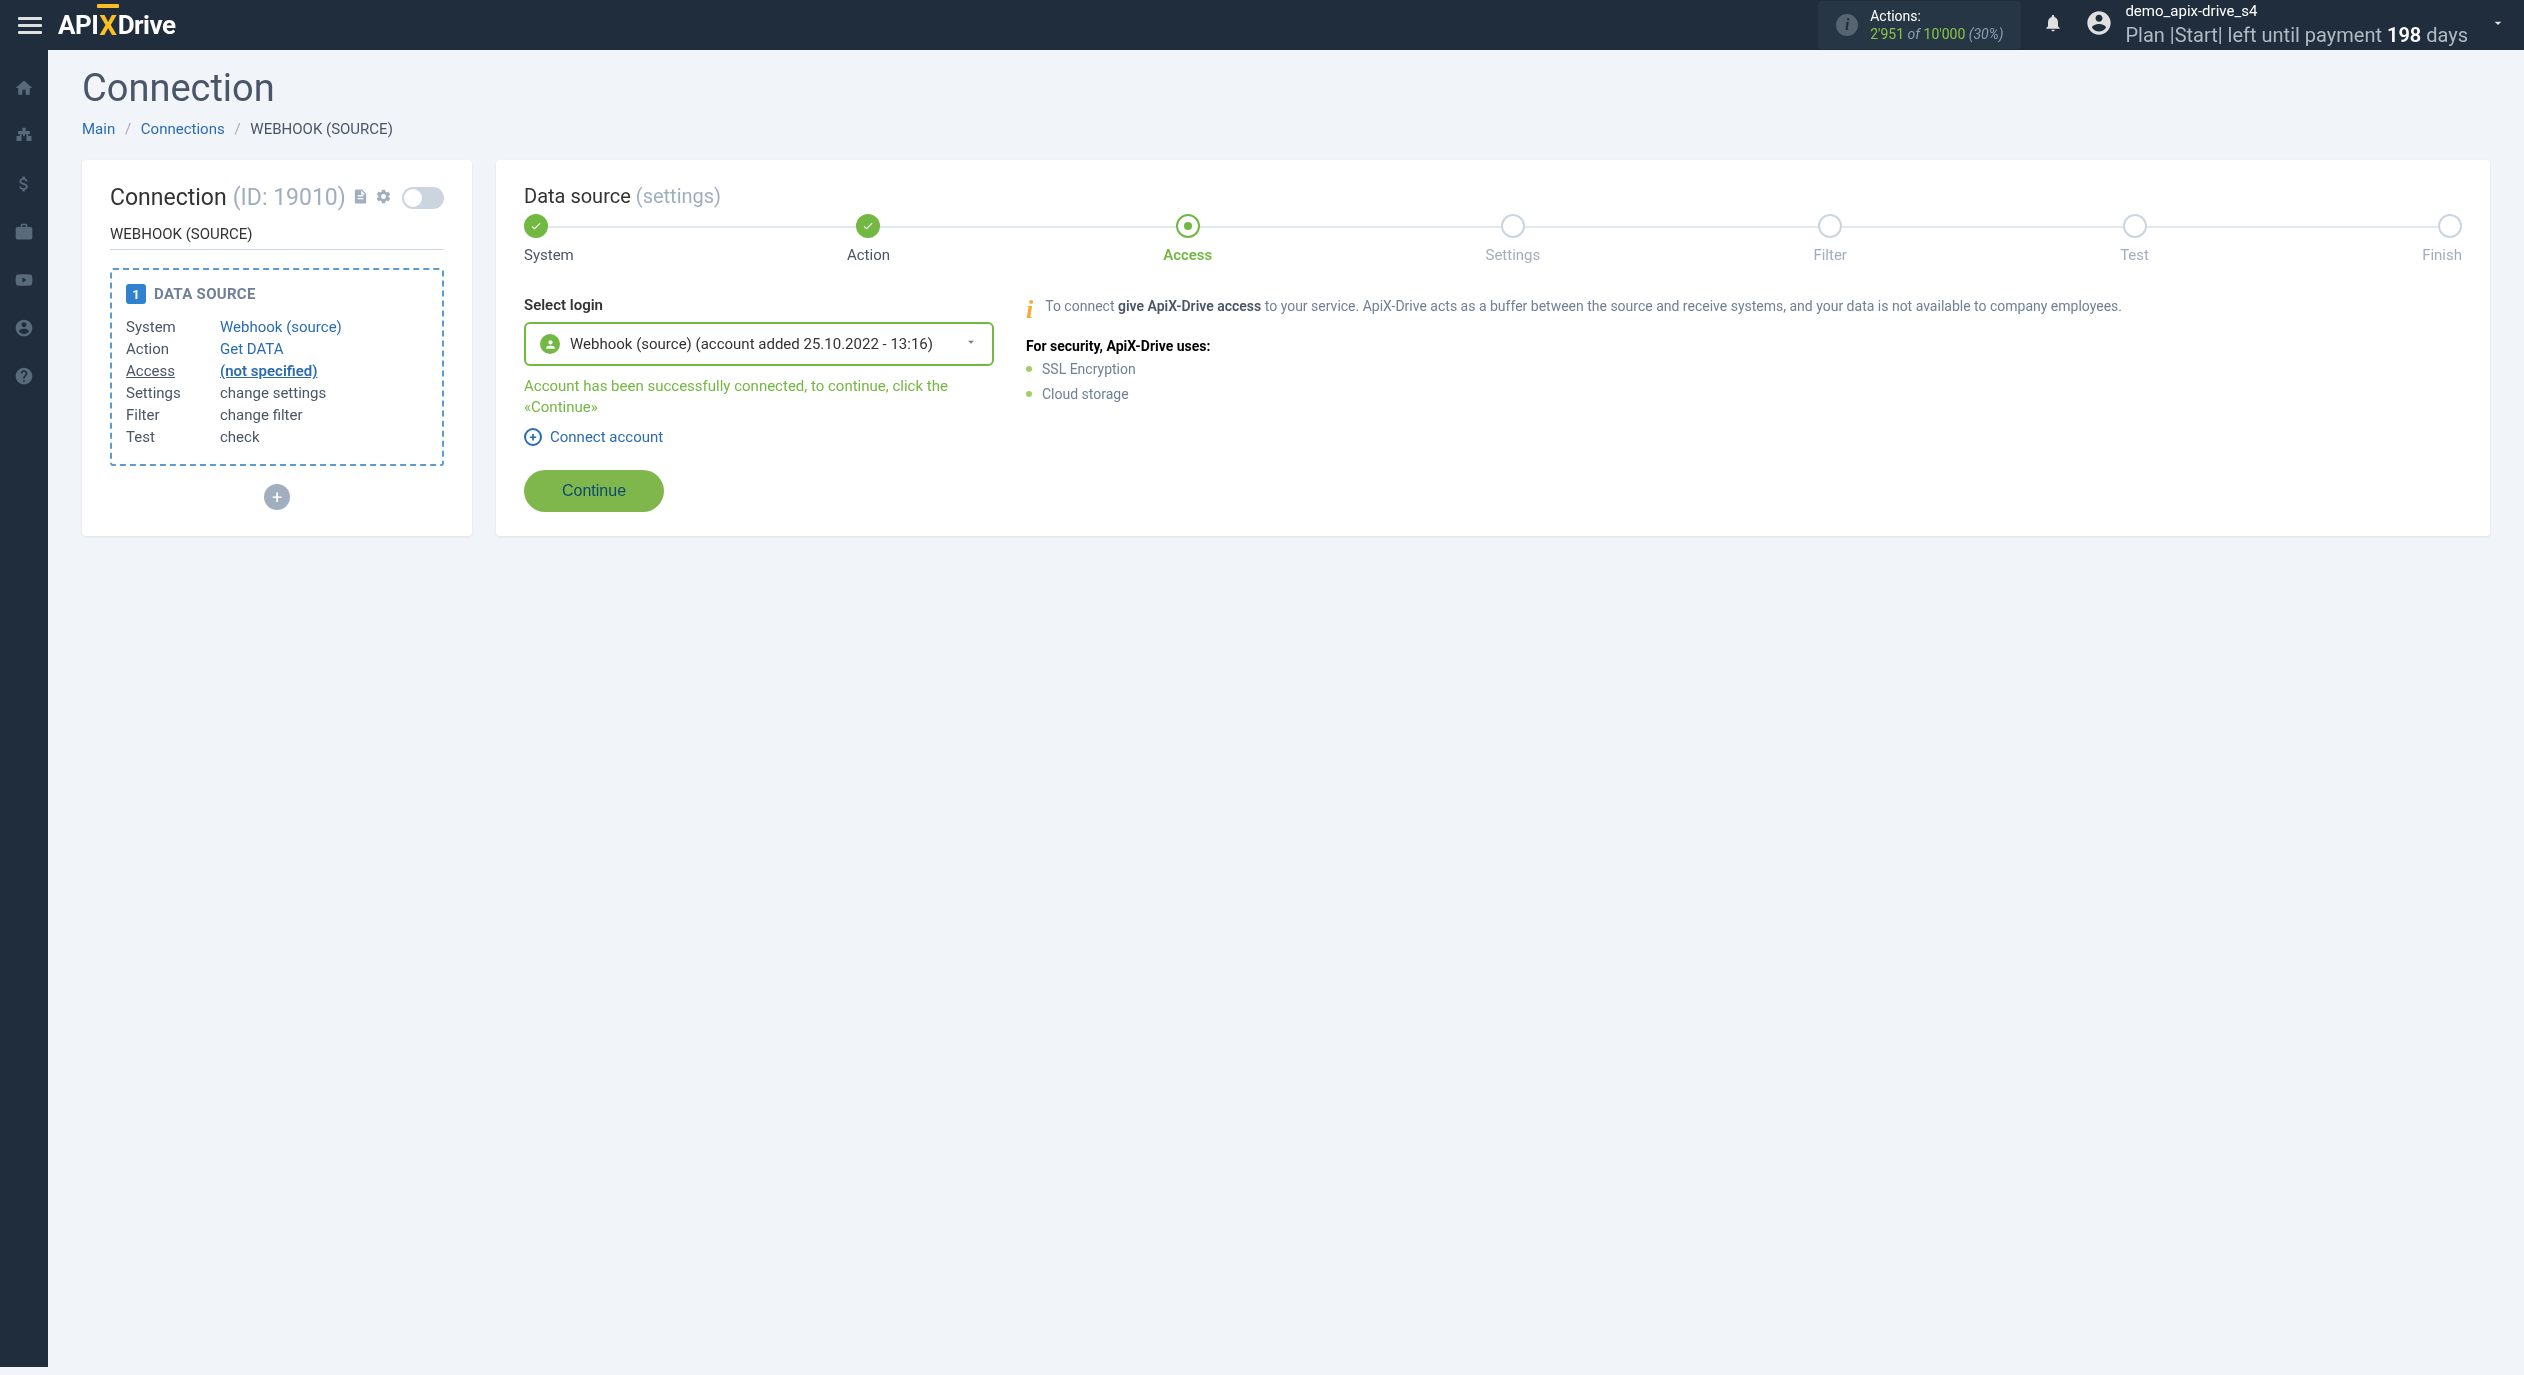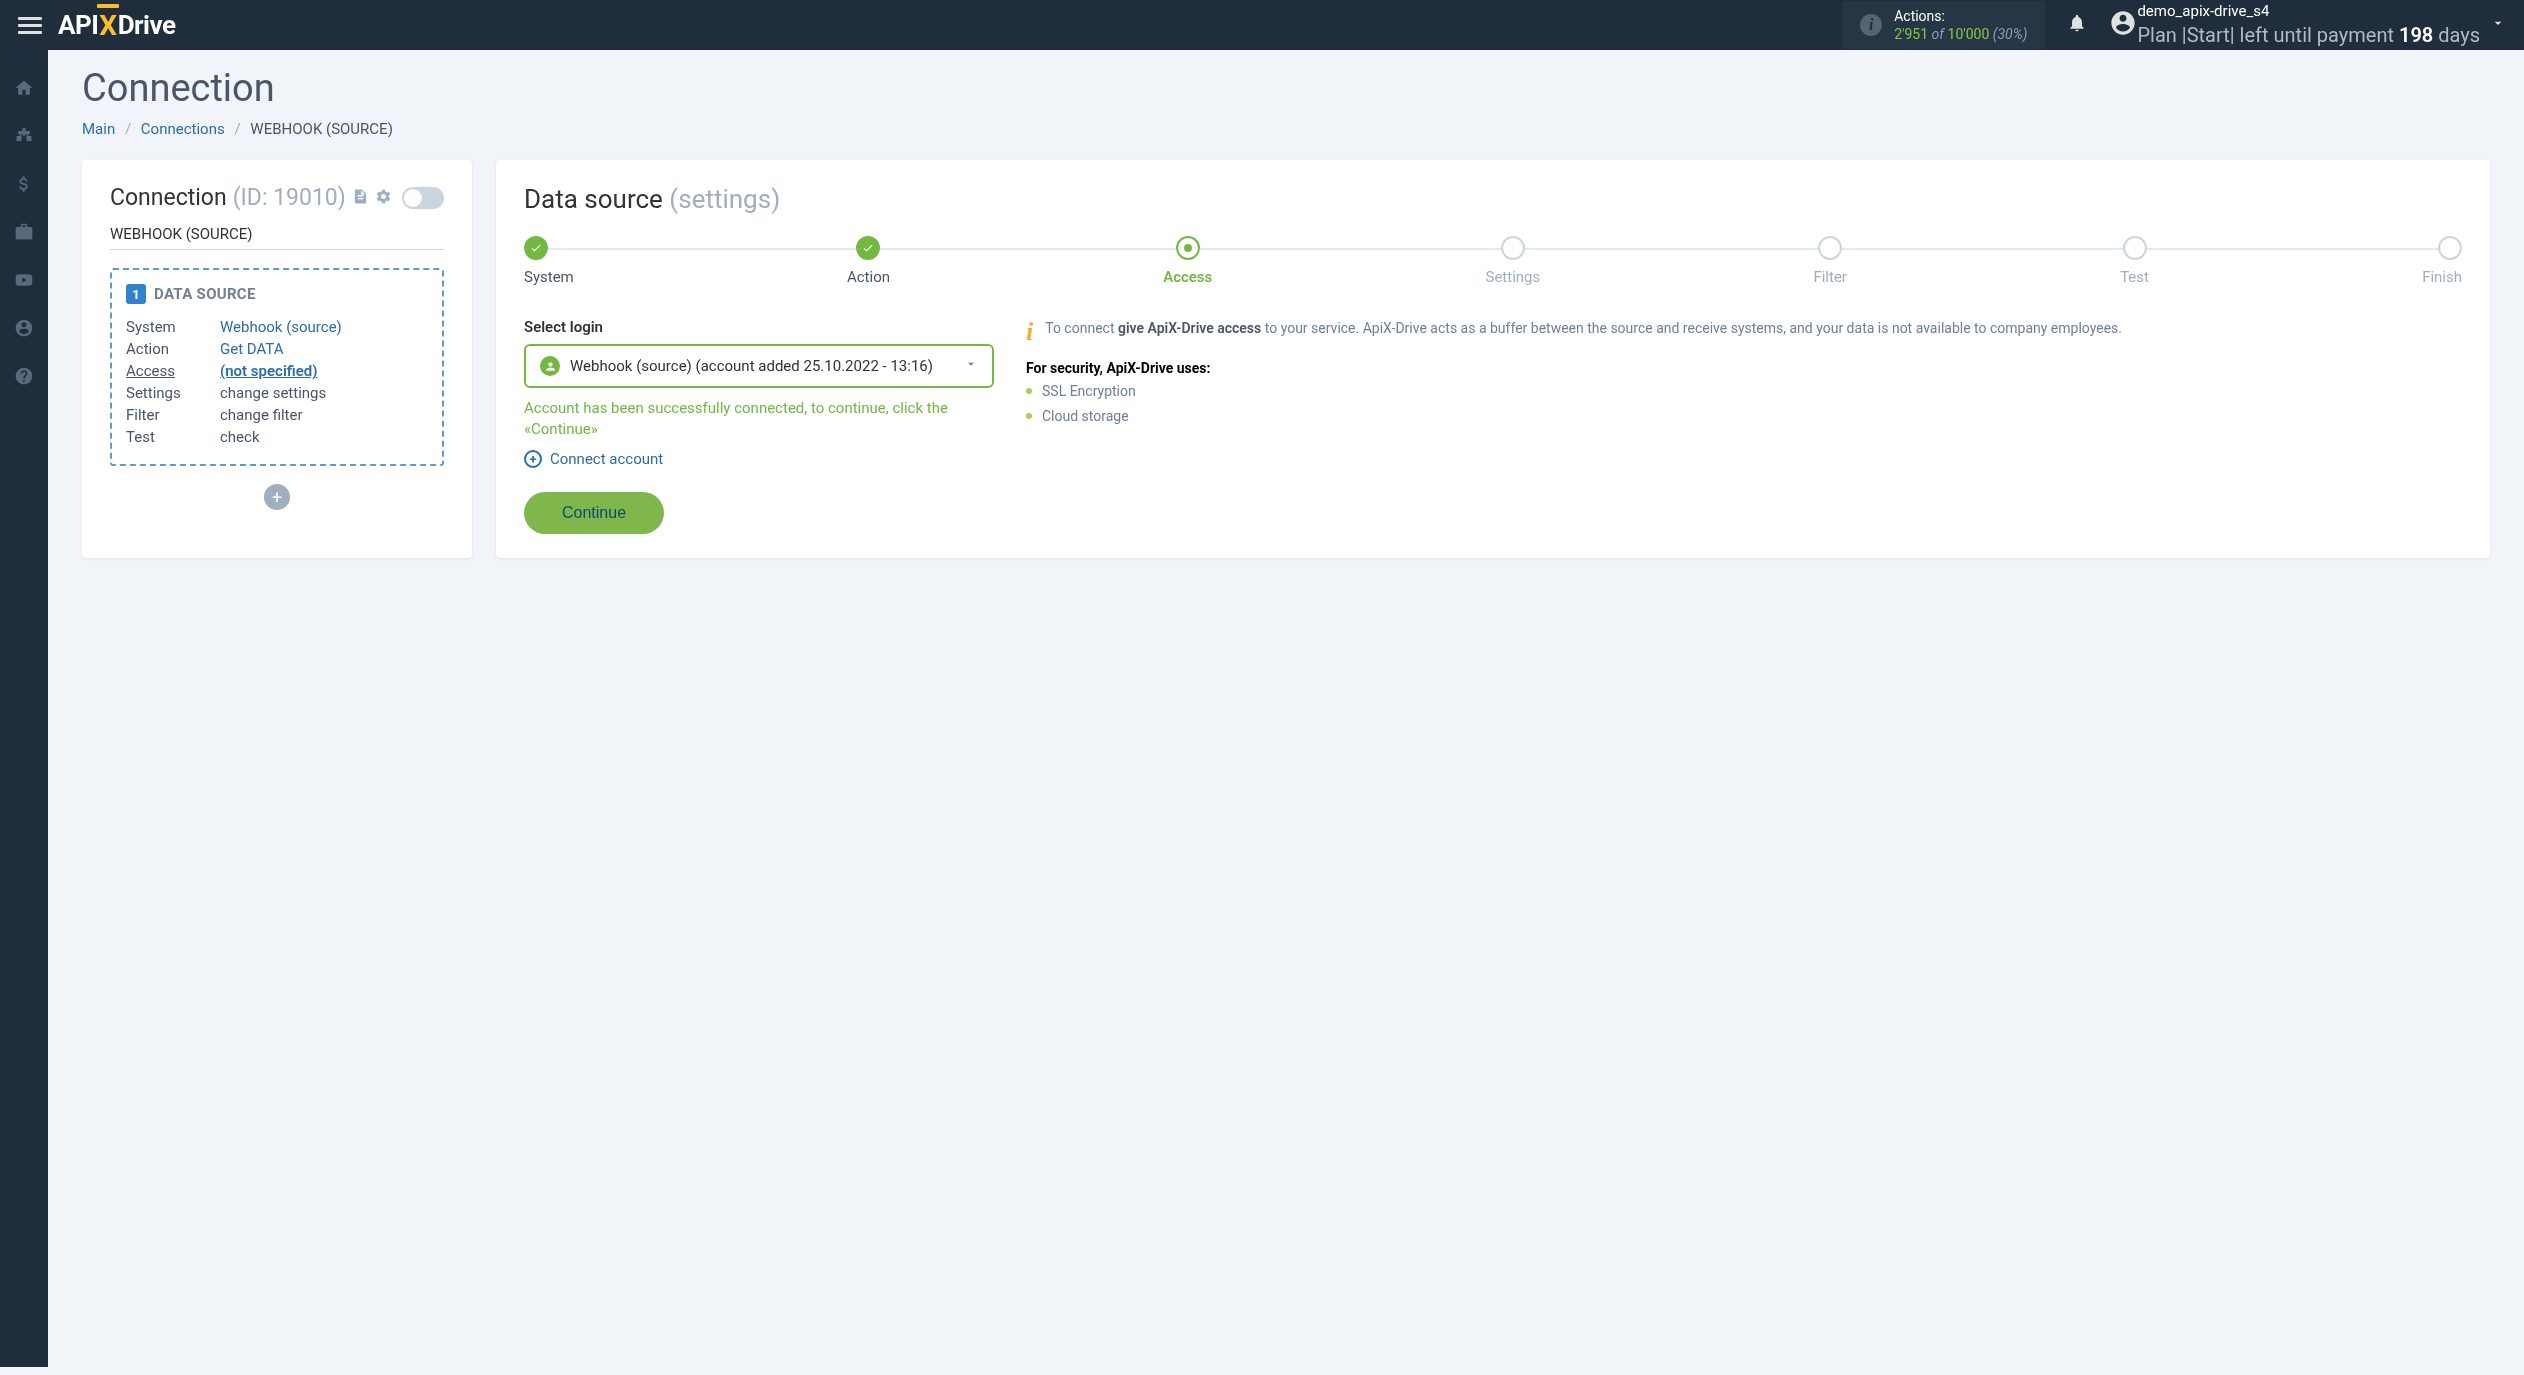--- a/index.html
+++ b/index.html
@@ -12,21 +12,21 @@
 .logo .x::before { content:""; position:absolute; top:-5px; left:-2px; right:-2px; height:4px; background:#fbbf24; border-radius:1px; }
 .header-right { margin-left: auto; display: flex; align-items: center; gap: 22px; }
 .actions-box { background: #273645; border-radius: 4px; padding: 6px 18px; display: flex; align-items: center; gap: 12px; }
 .actions-info-icon { width: 22px; height: 22px; background:#566471; border-radius:50%; display:flex; align-items:center; justify-content:center; color:#1f2d3d; font-weight:bold; font-style:italic; font-family:Georgia,serif; }
 .actions-text { font-size: 14px; line-height: 1.3; }
 .actions-text .line2 { color: #8aa0b4; }
 .actions-text .green { color: #8bc34a; }
 .actions-text .of { font-style: italic; }
 .actions-text .pct { font-style: italic; }
 .bell-icon svg, .user-circle-icon svg { fill: #e0e0e0; }
-.user-block { display: flex; align-items: center; }
+.user-block { display: flex; align-items: center; gap: 12px; }
 .user-text { font-size: 15px; line-height: 1.3; }
 .user-text .plan { font-size: 20px; color: #b0bac4; }
 .user-text .days { color:#fff; font-weight:600; }
 .chevron-down { margin-left: 10px; }
 .chevron-down svg { fill: #e0e0e0; }
 
 .layout { display: flex; min-height: calc(100vh - 58px); }
 .sidebar { width: 48px; background: #1f2d3d; padding-top: 28px; display: flex; flex-direction: column; align-items: center; gap: 24px; }
 .sidebar .nav-item svg { fill: #596a7b; width:20px; height:20px; }
 .sidebar .nav-item { cursor: pointer; }
@@ -56,21 +56,21 @@
 .source-title { font-size:15px; font-weight:700; color:#718096; letter-spacing:0.3px; }
 .source-rows { font-size:15px; color:#4a5568; }
 .source-row { display:flex; padding: 2px 0; }
 .source-row .lbl { width: 94px; color:#4a5568; }
 .source-row .lbl.underline { text-decoration: underline; }
 .source-row .val { color: #2b6cb0; cursor:pointer; }
 .source-row .val.underline { text-decoration: underline; font-weight:600; }
 .source-row .val.muted { color:#4a5568; cursor:default; }
 .add-circle { width:26px; height:26px; background:#a0aec0; border-radius:50%; margin: 18px auto 0; display:flex; align-items:center; justify-content:center; color:#fff; font-size:18px; cursor:pointer; }
 
-.ds-title { font-size: 26px; margin-bottom: 22px; }
+.ds-title { font-size: 20px; margin-bottom: 6px; }
 .ds-title .muted { color:#a0aec0; }
 
 .stepper { display:flex; align-items:flex-start; justify-content:space-between; position:relative; margin-bottom: 32px; }
 .stepper::before { content:""; position:absolute; top:12px; left:12px; right:12px; height:2px; background:#e2e8f0; z-index:0; }
 .step { position:relative; z-index:1; display:flex; flex-direction:column; align-items:center; gap:8px; font-size:15px; }
 .step .circle { width:24px; height:24px; border-radius:50%; border:2px solid #cbd5e0; background:#fff; display:flex; align-items:center; justify-content:center; }
 .step.done .circle { background:#73b842; border-color:#73b842; }
 .step.done .circle svg { fill:#fff; width:12px; height:12px; }
 .step.done .lbl { color:#4a5568; }
 .step.active .circle { border-color:#73b842; }

